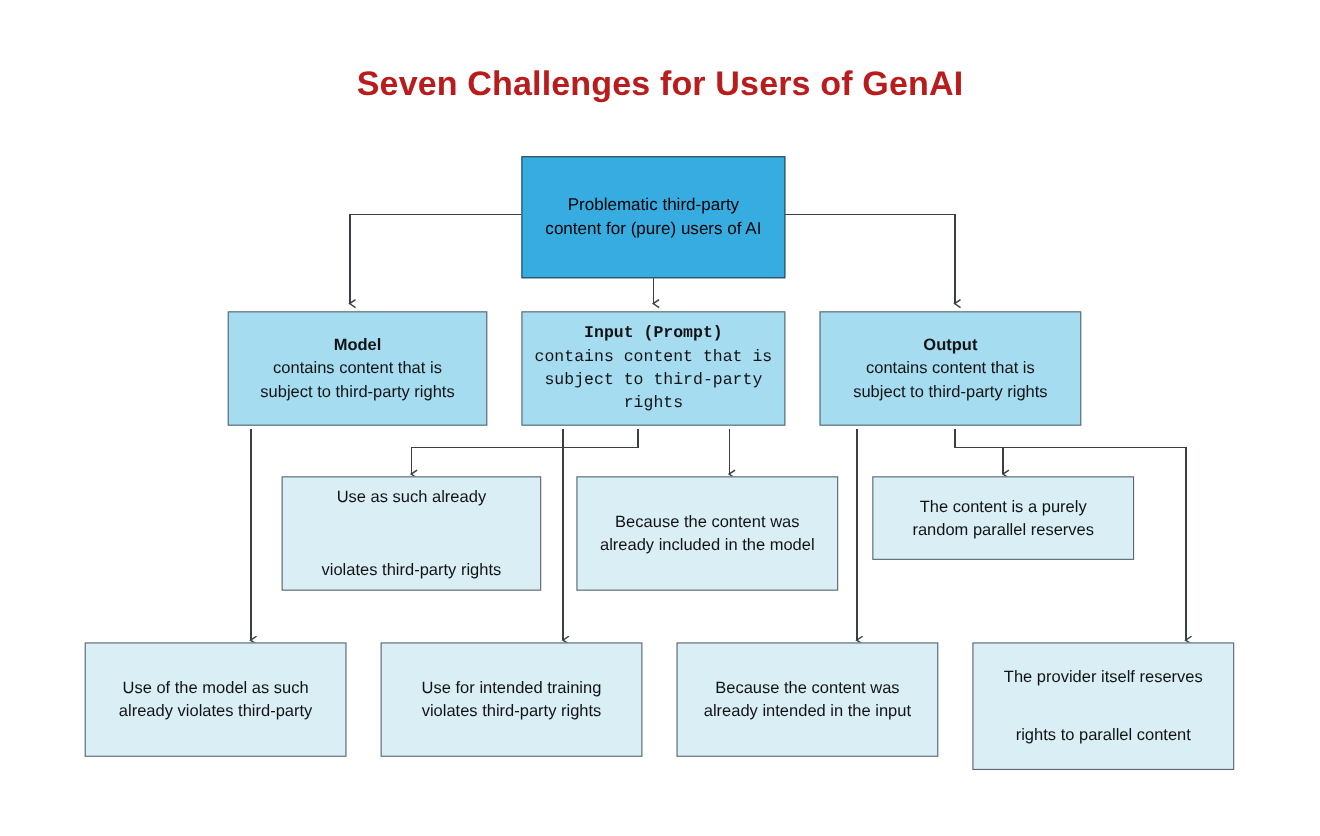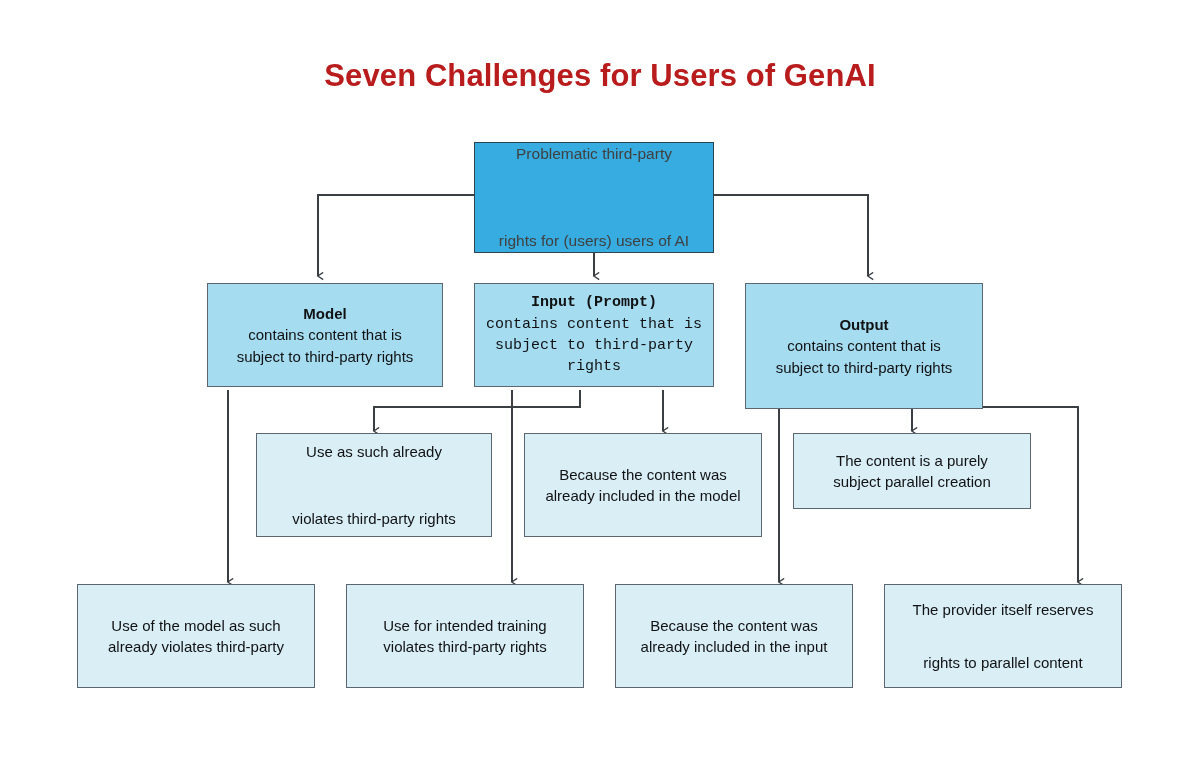--- a/index.html
+++ b/index.html
@@ -47,24 +47,23 @@
     text-align: center;
     border: 1px solid #5b6670;
     line-height: 1.42;
   }
   .node .ln {
     display: block;
     width: 100%;
   }
   .root {
     background: #36ace0;
-    color: #404040;
+    color: #000000;
     font-size: 15.5px;
     border-color: #2e4450;
-    justify-content: space-between;
   }
   .mid {
     background: #a6dcf0;
     color: #101214;
     font-size: 15px;
   }
   .mid .hd {
     font-weight: bold;
   }
   .leaf {
@@ -107,69 +106,69 @@
       <path d="M868,407 L912,407 L912,431" marker-end="url(#arw)"></path>
 
       <path d="M868,407 L1078,407 L1078,582" marker-end="url(#arw)"></path>
 
       <path d="M779,390 L779,582" marker-end="url(#arw)"></path>
     </g>
   </svg>
 
   <div class="node root" style="left:474px; top:142px; width:240px; height:111px;">
     <span class="ln">Problematic third-party</span>
-    <span class="ln">rights for (users) users of AI</span>
+    <span class="ln">content for (pure) users of AI</span>
   </div>
 
   <div class="node mid" style="left:207px; top:283px; width:236px; height:104px;">
     <span class="ln hd">Model</span>
     <span class="ln">contains content that is</span>
     <span class="ln">subject to third-party rights</span>
   </div>
 
   <div class="node mid" style="left:474px; top:283px; width:240px; height:104px;font-family:Liberation Mono, monospace;">
     <span class="ln hd">Input (Prompt)</span>
     <span class="ln">contains content that is</span>
     <span class="ln">subject to third-party rights</span>
   </div>
 
-  <div class="node mid" style="left:745px; top:283px; width:238px; height:126px;">
+  <div class="node mid" style="left:745px; top:283px; width:238px; height:104px;">
     <span class="ln hd">Output</span>
     <span class="ln">contains content that is</span>
     <span class="ln">subject to third-party rights</span>
   </div>
 
   <div class="node leaf" style="left:256px; top:433px; width:236px; height:104px;gap:45px;">
     <span class="ln">Use as such already</span>
     <span class="ln">violates third-party rights</span>
   </div>
 
   <div class="node leaf" style="left:524px; top:433px; width:238px; height:104px;">
     <span class="ln">Because the content was</span>
     <span class="ln">already included in the model</span>
   </div>
 
   <div class="node leaf" style="left:793px; top:433px; width:238px; height:76px;">
     <span class="ln">The content is a purely</span>
-    <span class="ln">subject parallel creation</span>
+    <span class="ln">random parallel reserves</span>
   </div>
 
   <div class="node leaf" style="left:77px; top:584px; width:238px; height:104px;">
     <span class="ln">Use of the model as such</span>
     <span class="ln">already violates third-party</span>
   </div>
 
   <div class="node leaf" style="left:346px; top:584px; width:238px; height:104px;">
     <span class="ln">Use for intended training</span>
     <span class="ln">violates third-party rights</span>
   </div>
 
   <div class="node leaf" style="left:615px; top:584px; width:238px; height:104px;">
     <span class="ln">Because the content was</span>
-    <span class="ln">already included in the input</span>
+    <span class="ln">already intended in the input</span>
   </div>
 
-  <div class="node leaf" style="left:884px; top:584px; width:238px; height:104px;gap:32px;">
+  <div class="node leaf" style="left:884px; top:584px; width:238px; height:116px;gap:32px;">
     <span class="ln">The provider itself reserves</span>
     <span class="ln">rights to parallel content</span>
   </div>
 
 </div>
 
 </body></html>

